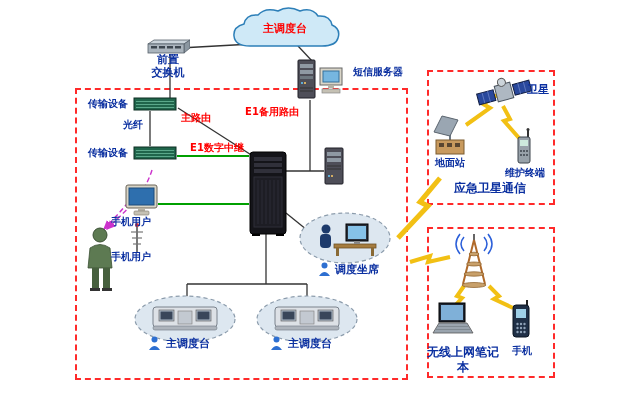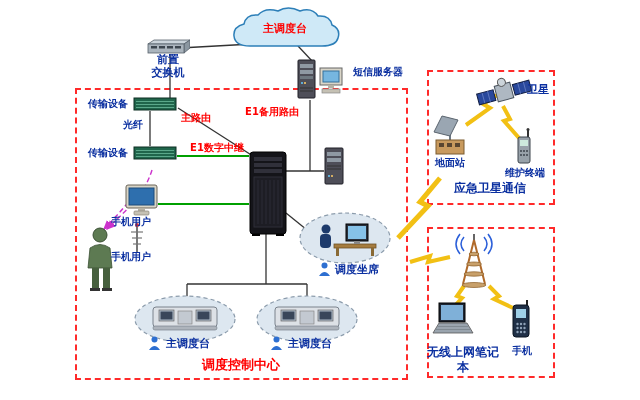--- a/index.html
+++ b/index.html
@@ -323,21 +323,20 @@
   <div class="lbl" style="left:120px;top:119px;width:26px">光纤</div>
   <div class="lbl" style="left:86px;top:147px;width:44px">传输设备</div>
   <div class="lbl red" style="left:176px;top:112px;width:40px">主路由</div>
   <div class="lbl red" style="left:240px;top:106px;width:64px">E1备用路由</div>
   <div class="lbl red" style="left:186px;top:142px;width:62px">E1数字中继</div>
   <div class="lbl" style="left:106px;top:216px;width:50px">手机用户</div>
   <div class="lbl" style="left:106px;top:251px;width:50px">手机用户</div>
   <div class="lbl s11" style="left:332px;top:263px;width:50px">调度坐席</div>
   <div class="lbl s11" style="left:163px;top:337px;width:50px">主调度台</div>
   <div class="lbl s11" style="left:285px;top:337px;width:50px">主调度台</div>
-  <div class="lbl red s13" style="left:200px;top:357px;width:82px">调度控制中心</div>
 
   <div class="lbl s11" style="left:524px;top:83px;width:28px">卫星</div>
   <div class="lbl" style="left:432px;top:157px;width:36px">地面站</div>
   <div class="lbl" style="left:502px;top:167px;width:46px">维护终端</div>
   <div class="lbl s12" style="left:452px;top:181px;width:76px">应急卫星通信</div>
 
   <div class="lbl s9" style="left:424px;top:345px;width:78px">无线上网笔记本</div>
   <div class="lbl" style="left:508px;top:345px;width:28px">手机</div>
 
 </div>

